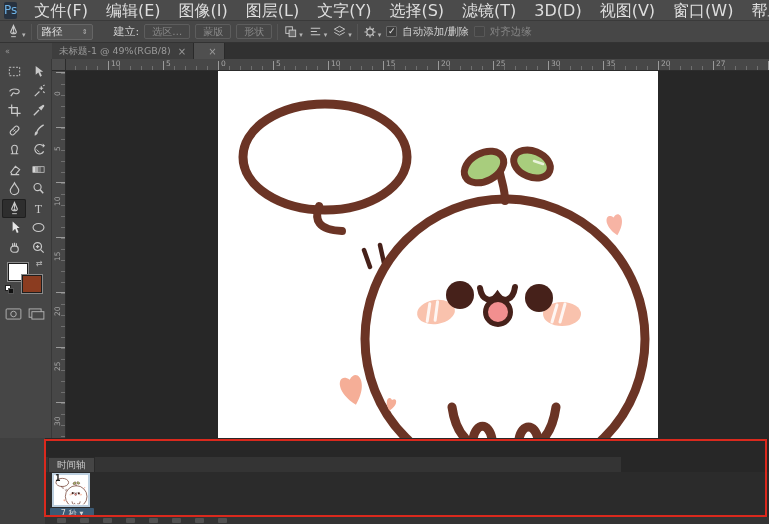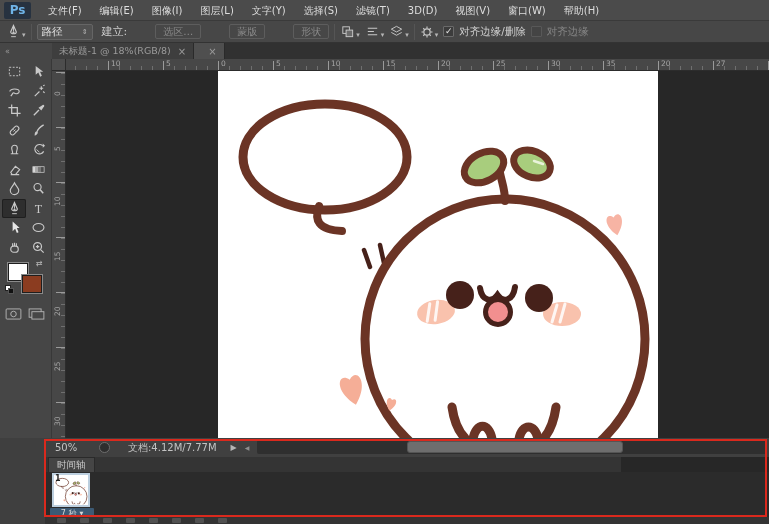--- a/index.html
+++ b/index.html
@@ -5,32 +5,32 @@
   html,body{margin:0;padding:0;background:#222;}
   *{box-sizing:border-box;}
   #app{position:relative;width:769px;height:524px;background:#272727;overflow:hidden;
        font-family:"DejaVu Sans","Liberation Sans",sans-serif;-webkit-font-smoothing:antialiased;}
   .abs{position:absolute;}
 
   
   #menubar{left:0;top:0;width:769px;height:21px;background:#4b4b4b;border-bottom:1px solid #3a3a3a;
            display:flex;align-items:center;}
   #ps-badge{width:27px;height:17px;margin:0 8px 0 4px;background:#273240;color:#6fb3e6;
-            font-weight:bold;font-size:12px;display:flex;align-items:center;justify-content:center;border-radius:2px;}
-  .menu-item{color:#dedede;font-size:10px;padding:0 9px;line-height:21px;cursor:default;white-space:nowrap;}
+            font-weight:normal;font-size:12px;display:flex;align-items:center;justify-content:center;border-radius:2px;}
+  .menu-item{color:#dedede;font-size:16px;padding:0 9px;line-height:21px;cursor:default;white-space:nowrap;}
 
   
   #optionsbar{left:0;top:21px;width:769px;height:22px;background:#474747;border-bottom:1px solid #333;
               display:flex;align-items:center;gap:5px;padding-left:6px;color:#cfcfcf;font-size:11px;}
   .vsep{width:1px;height:16px;background:#393939;border-right:1px solid #555;}
   .caret{color:#b5b5b5;font-size:7px;margin-left:1px;}
   #preset-select{width:56px;height:16px;background:#515151;border:1px solid #656565;border-radius:2px;
                  display:flex;align-items:center;justify-content:space-between;padding:0 4px;font-size:10.5px;color:#e0e0e0;}
   .opt-btn{height:15px;border:1px solid #5d5d5d;border-radius:2px;background:#474747;color:#8a8a8a;
-           font-size:10px;display:flex;align-items:center;padding:0 7px;margin-left:23px;}
+           font-size:10px;display:flex;align-items:center;padding:0 7px;}
   .icon-btn{display:flex;align-items:flex-end;}
   .cb{width:11px;height:11px;border:1px solid #6a6a6a;background:#3c3c3c;border-radius:1px;
       display:flex;align-items:center;justify-content:center;font-size:9px;color:#e6e6e6;line-height:1;}
   .cb-label{font-size:10.5px;}
   .dim{color:#858585;}
 
   
   #tabrow{left:0;top:43px;width:769px;height:16px;background:#313131;display:flex;}
   #tab-stub{width:52px;height:16px;background:#464646;color:#9a9a9a;font-size:8px;display:flex;align-items:center;padding-left:5px;}
   .doc-tab{height:16px;display:flex;align-items:center;background:#3e3e3e;color:#9b9b9b;
@@ -259,21 +259,21 @@
         <svg width="15" height="15">
           <use href="#ico-pen-tool"></use>
         </svg>
         <span class="caret">▾</span>
       </span>
     <span class="vsep"></span>
     <span id="preset-select">
       <span>路径</span>
         <span class="caret">⇕</span>
     </span>
-    <span style="margin-left:4px;">建立:</span>
+    <span style="margin-left:16px;">建立:</span>
     <span class="opt-btn">选区…</span>
     <span class="opt-btn">蒙版</span>
     <span class="opt-btn">形状</span>
     <span class="vsep"></span>
     <span class="icon-btn">
         <svg width="15" height="15">
           <use href="#ico-path-ops"></use>
         </svg>
         <span class="caret">▾</span>
       </span>
@@ -290,30 +290,30 @@
         <span class="caret">▾</span>
       </span>
     <span class="vsep"></span>
     <span class="icon-btn">
         <svg width="14" height="14">
           <use href="#ico-gear"></use>
         </svg>
         <span class="caret">▾</span>
       </span>
     <span class="cb">✓</span>
-    <span class="cb-label">对齐边缘/删除</span>
+    <span class="cb-label">自动添加/删除</span>
     <span class="cb" style="background:#444;border-color:#585858;"></span>
     <span class="cb-label dim">对齐边缘</span>
   </div>
 
   <div id="tabrow" class="abs">
     <div id="tab-stub">«</div>
     <div style="display:flex;">
         <div class="doc-tab">
-          <span>未标题-1 @ 18%(RGB/8)</span>
+          <span>未标题-1 @ 49%(RGB/8)</span>
           <span class="tab-close">×</span>
         </div>
         <div class="doc-tab active">
           <span class="tab-close">×</span>
         </div>
       </div>
   </div>
 
   <div id="toolpanel" class="abs">
     <div id="tool-grid">
@@ -467,30 +467,20 @@
 
   <div id="pasteboard" class="abs">
     <div id="canvas">
       <svg width="440" height="367" viewBox="0 0 440 367">
           <use href="#sym-artwork"></use>
         </svg>
     </div>
   </div>
 
   <div id="leftgutter" class="abs"></div>
-  <div id="statusbar" class="abs">
-    <span id="zoom-field">50%</span>
-    <span id="status-icon"></span>
-    <span id="doc-info">文档:4.12M/7.77M</span>
-    <span id="status-flyout">▶</span>
-    <span id="status-left-arrow">◀</span>
-    <div id="hscroll">
-      <div id="hscroll-thumb"></div>
-    </div>
-  </div>
 
   <div id="tl-header" class="abs">
     <div id="tl-tab">时间轴</div>
   </div>
   <div id="tl-body" class="abs">
     <div id="frame1">
       <span id="frame-number">1</span>
       <svg viewBox="0 0 440 367" width="34" height="30" preserveAspectRatio="xMidYMid meet">
           <use href="#sym-artwork"></use>
         </svg>

